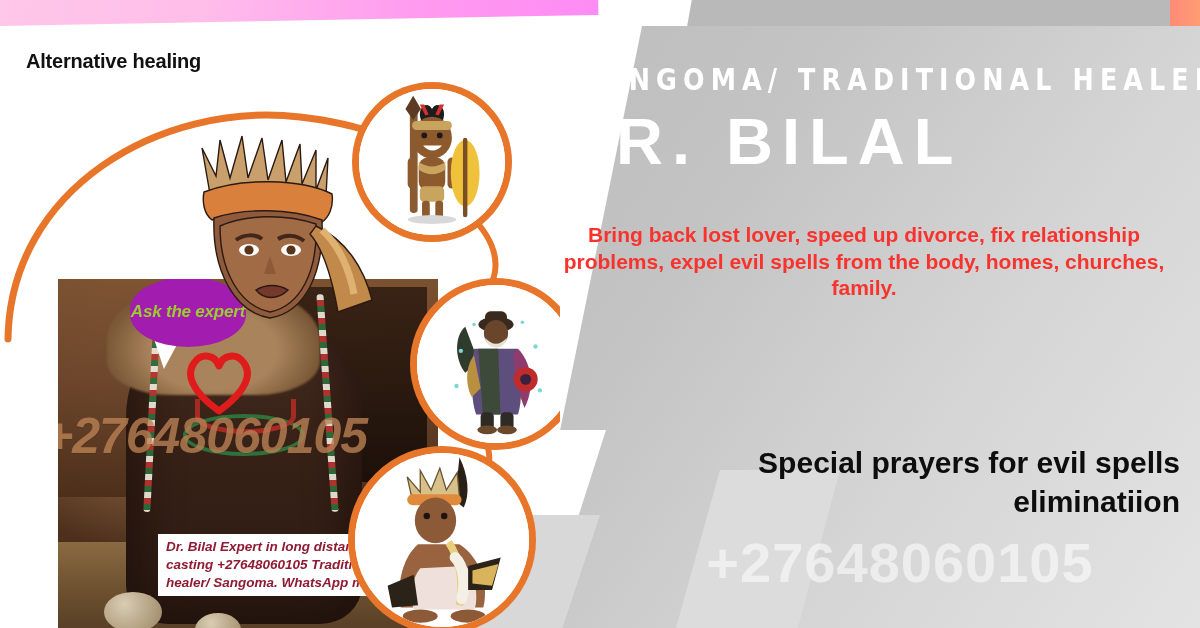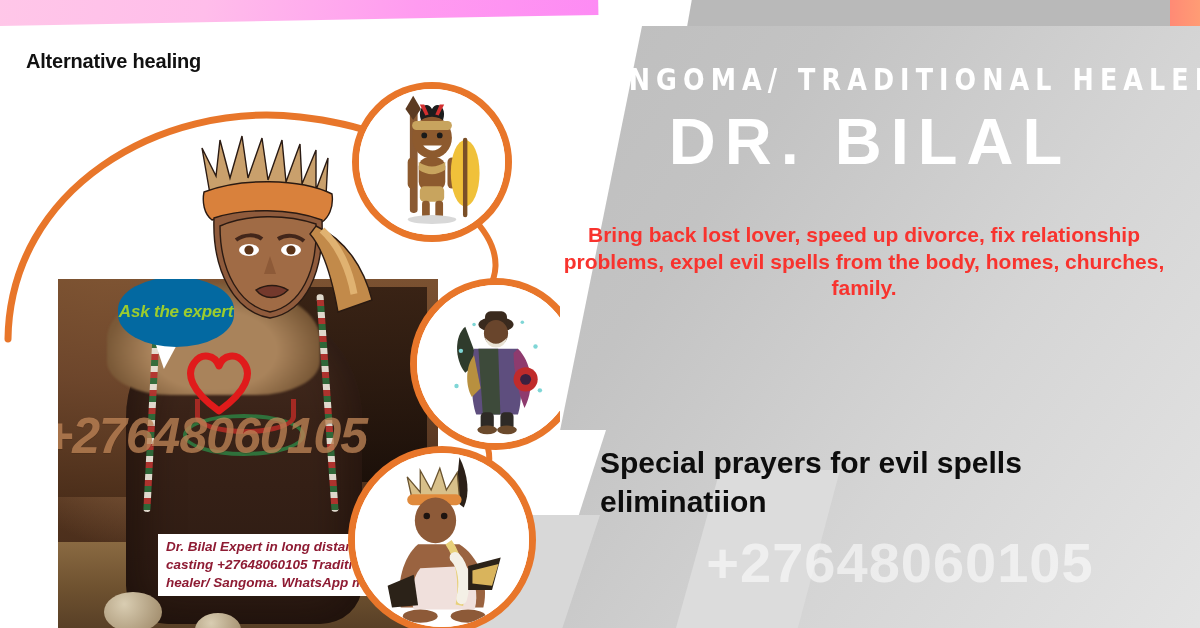--- a/index.html
+++ b/index.html
@@ -118,22 +118,22 @@
   }
   .pot-a,.pot-b{position:absolute;border-radius:50%;background:radial-gradient(circle at 35% 30%,#d9cdb2,#9a8463);}
   .pot-a{left:12%;bottom:6%;width:58px;height:40px;}
   .pot-b{left:36%;bottom:2%;width:46px;height:34px;}
 
   
   .heart{position:absolute;left:125px;top:70px;width:72px;height:66px;z-index:9;}
 
   
   .bubble{
-    position:absolute;left:60px;top:-2px;width:116px;height:70px;z-index:11;
-    background:#0369a1;border-radius:50%/46%;
+    position:absolute;left:72px;top:-2px;width:116px;height:70px;z-index:11;
+    background:#a21caf;border-radius:50%/46%;
     display:flex;align-items:center;justify-content:center;
   }
   .bubble-txt{
     font-size:17px;font-style:italic;font-weight:bold;color:#9ccc2e;
     line-height:1.02;letter-spacing:-.2px;
   }
   .bubble-tail{
     position:absolute;left:96px;top:60px;width:26px;height:30px;z-index:10;
     background:#fff;clip-path:polygon(0 0,100% 0,38% 100%);
   }
@@ -171,29 +171,29 @@
   .rt{position:absolute;z-index:30;}
   .kicker{
     left:560px;top:62px;width:620px;text-align:center;
     font-size:30px;font-weight:bold;color:#fff;
     letter-spacing:6.5px;
     font-family:"DejaVu Sans Condensed","Liberation Sans",sans-serif;
     transform:scaleX(.94);transform-origin:center;
     white-space:nowrap;
   }
   .name{
-    left:560px;top:104px;width:620px;text-align:center;
+    left:560px;top:104px;width:620px;
     font-size:65px;font-weight:bold;color:#fff;letter-spacing:9px;
   }
   .redcopy{
     left:544px;top:222px;width:640px;text-align:center;
     font-size:21px;font-weight:bold;color:#f8332e;line-height:1.27;
   }
   .blackcopy{
-    left:600px;top:443px;width:580px;text-align:left;
+    left:600px;top:443px;width:580px;text-align:right;
     font-size:30px;font-weight:bold;color:#0d0d0d;line-height:1.3;
   }
   .bigwm{
     left:600px;top:530px;width:600px;text-align:center;
     font-size:56px;font-weight:bold;color:rgba(255,255,255,.55);
     letter-spacing:1px;
   }
 </style>
 </head>
 <body>

